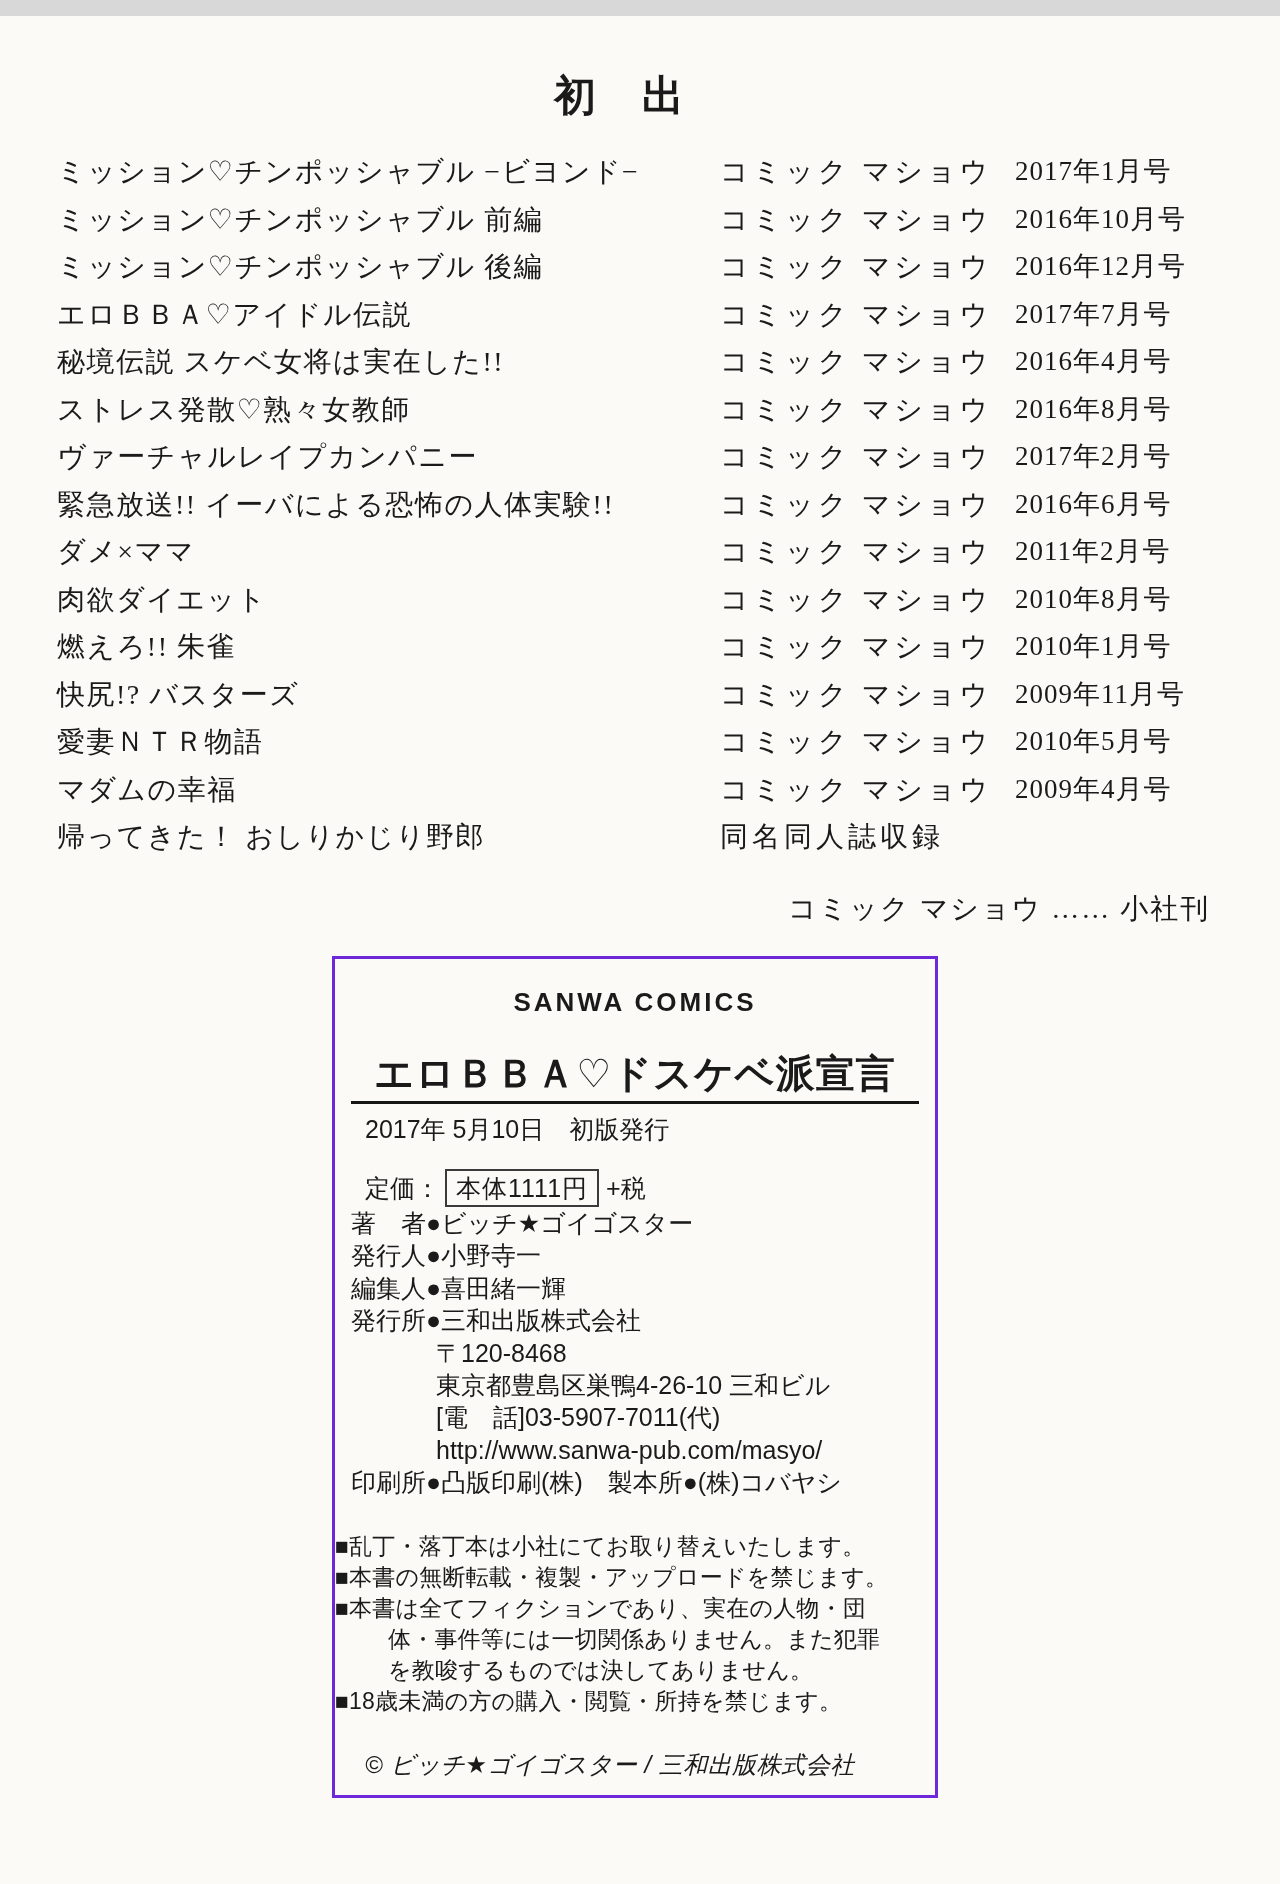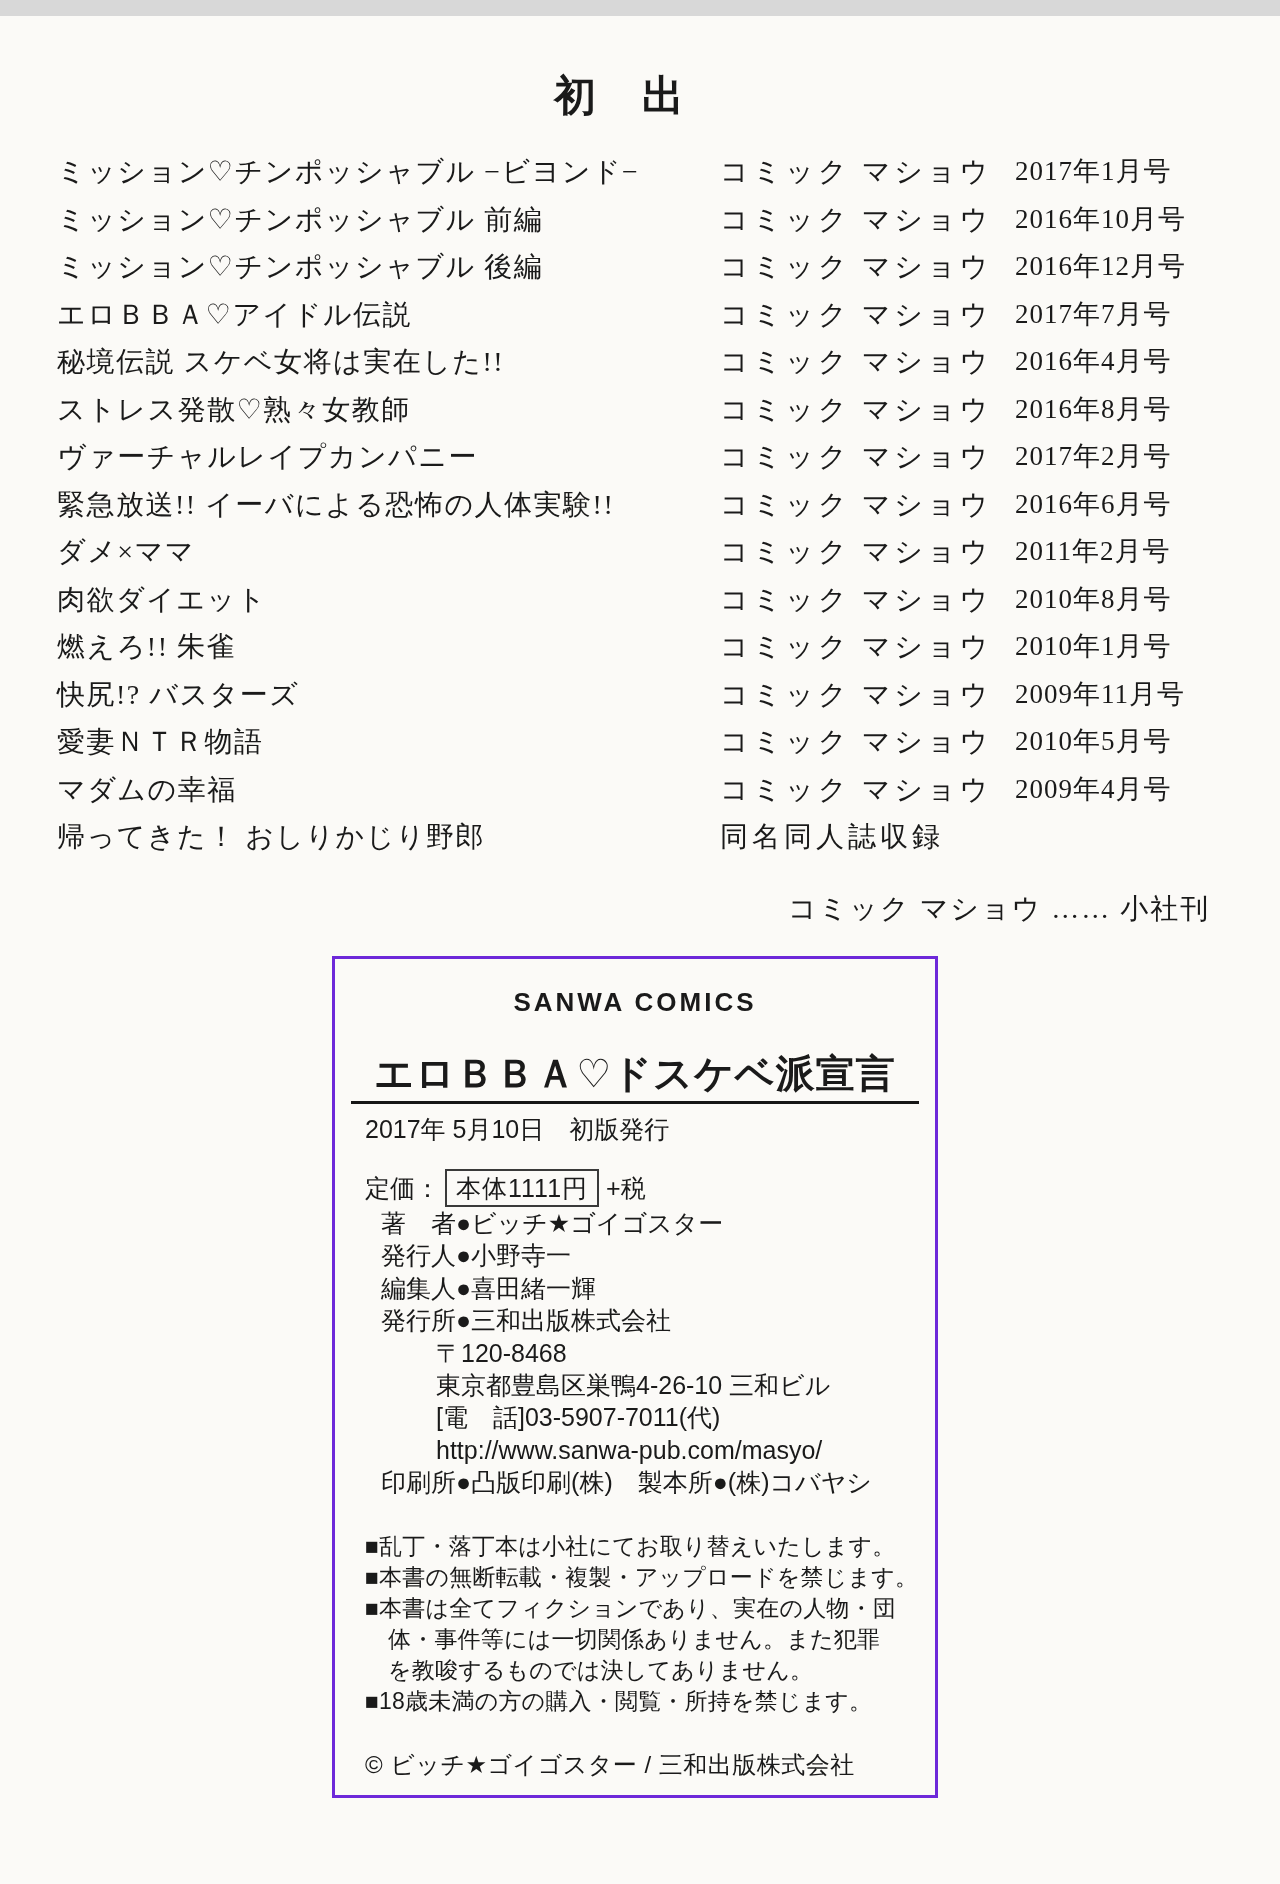--- a/index.html
+++ b/index.html
@@ -64,32 +64,32 @@
   }
   .price-box{
     display:inline-block;
     border:2px solid #3a3a3a;
     padding:1px 9px;margin:0 7px 0 5px;
     letter-spacing:1px;
   }
   .info-lines{position:absolute;top:248px;left:0;right:0;}
   .info-lines div{
     font-size:25px;line-height:32.4px;
-    padding-left:46px;white-space:nowrap;
+    padding-left:16px;white-space:nowrap;
   }
   .info-lines div.ind{padding-left:101px;}
   .notices{position:absolute;top:572px;left:0;right:0;}
   .notices div{
     font-size:23px;line-height:31px;
-    padding-left:30px;white-space:nowrap;letter-spacing:0.2px;
+    white-space:nowrap;letter-spacing:0.2px;
   }
   .notices div.cont{padding-left:53px;}
   .copyright{
     position:absolute;top:790px;left:30px;
-    font-size:24px;line-height:32px;white-space:nowrap;letter-spacing:0.5px;
+    font-size:24px;line-height:32px;white-space:nowrap;letter-spacing:0.5px;font-style:italic;
   }
   
   .scan-mark{
     position:absolute;left:76px;top:1877px;width:48px;height:6px;
     background:#1c1c1c;border-radius:2px;transform:rotate(-1.5deg);
   }
 </style>
 </head>
 <body>
 

